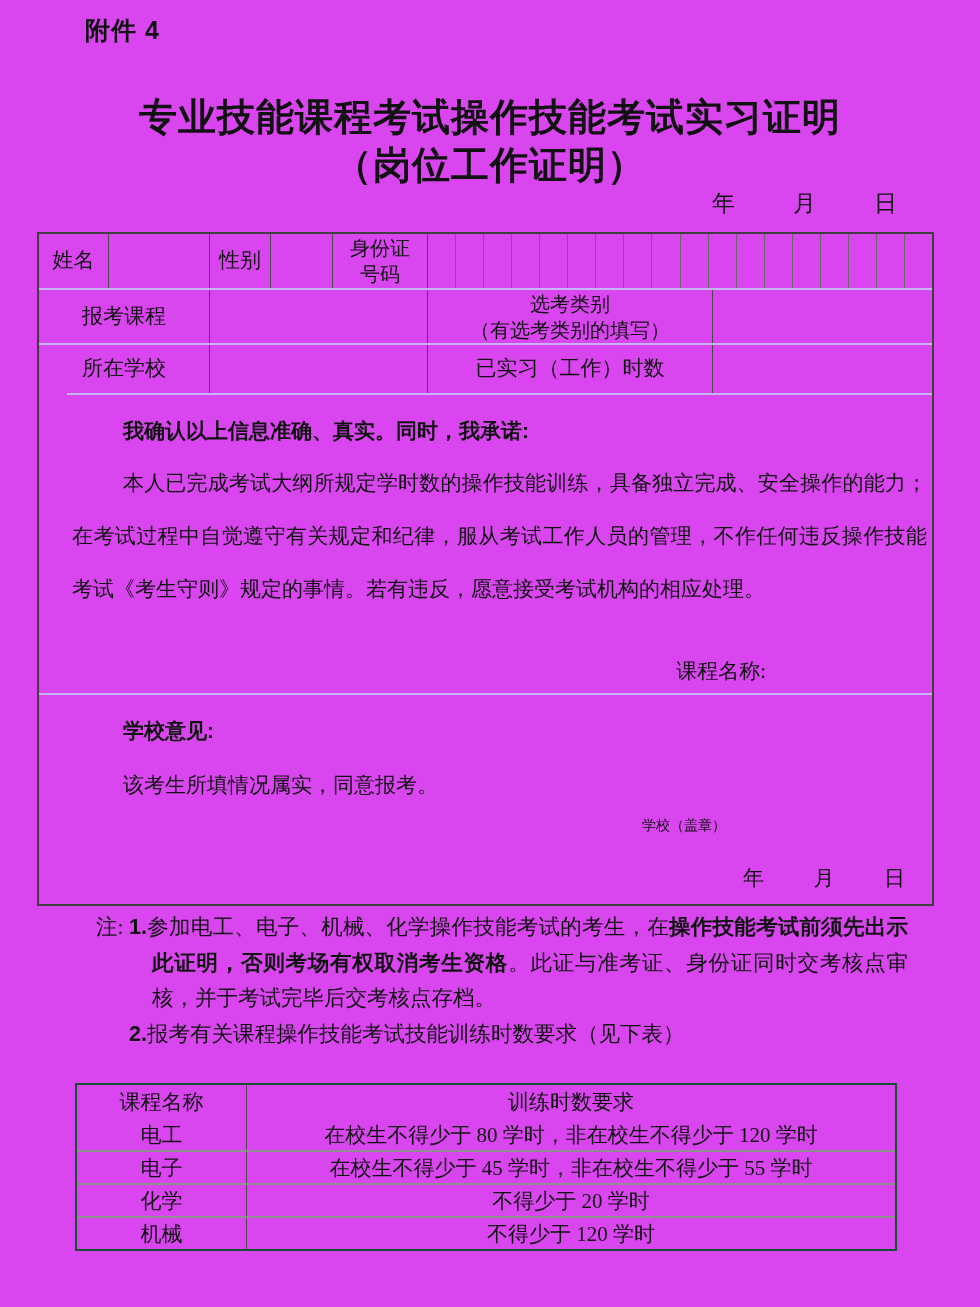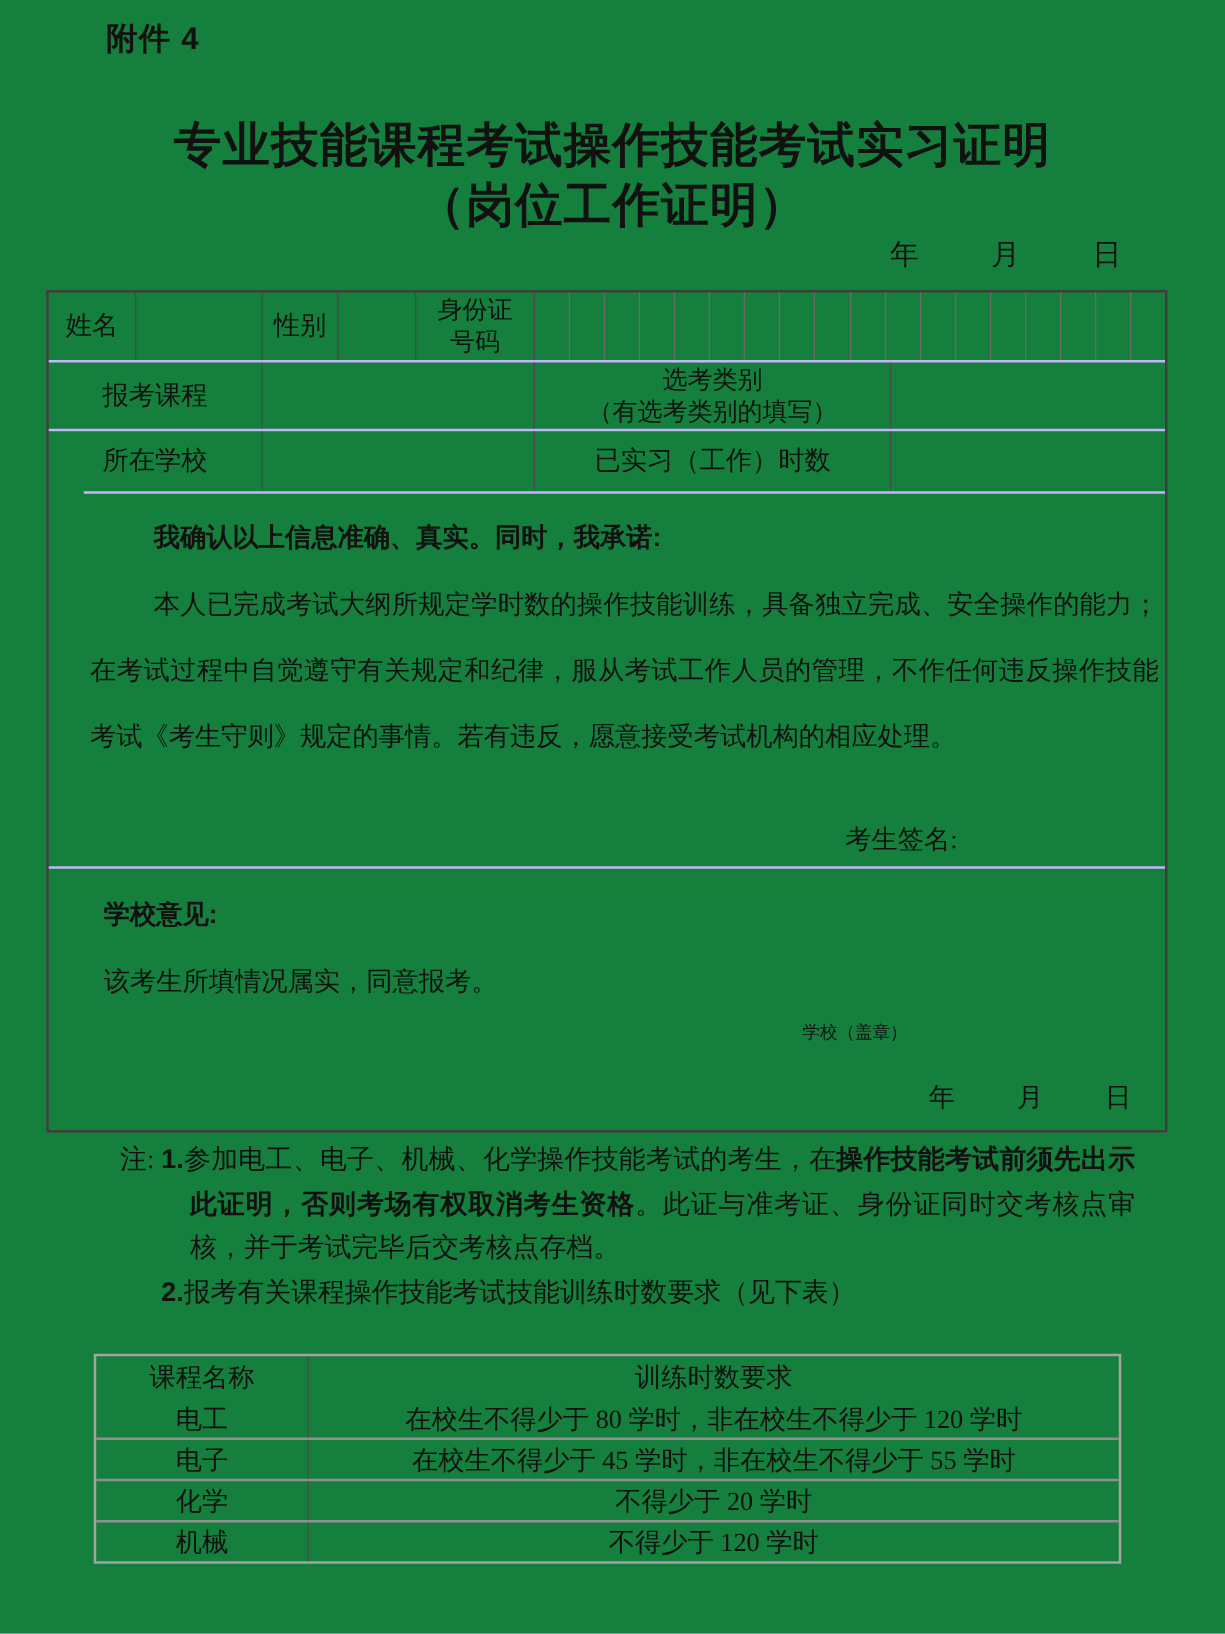--- a/index.html
+++ b/index.html
@@ -1,17 +1,17 @@
 <!DOCTYPE html>
 <html><head>
 <meta charset="utf-8">
 <style>
   html,body{margin:0;padding:0;background:#e8e8e8;}
   .sheet{
-    position:relative;width:980px;height:1307px;margin:0 auto;background:#15803d;
+    position:relative;width:980px;height:1307px;margin:0 auto;background:#d946ef;
     color:#111;font-family:"Liberation Serif","DejaVu Serif",serif;overflow:hidden;
   }
   
   .attachment{
     position:absolute;left:85px;top:14px;font-size:25px;font-weight:600;
     font-family:"Liberation Sans","DejaVu Sans",sans-serif;letter-spacing:1px;
   }
   .title{
     position:absolute;left:0;top:93px;width:100%;text-align:center;
     font-family:"Liberation Sans","DejaVu Sans",sans-serif;font-weight:800;
@@ -43,41 +43,41 @@
   .w-c1{width:170px;} .w-c2{width:218px;} .w-c3{width:285px;font-size:20px;} .w-c4{flex:1;}
   
   .decl-cell{position:relative;display:block;text-align:left;padding:10px 5px 0 5px;box-sizing:border-box;}
   .decl-head{
     margin:0;font-family:"Liberation Sans","DejaVu Sans",sans-serif;font-weight:700;
     font-size:21px;line-height:52px;text-indent:51px;
   }
   .decl-body{margin:0;font-size:21px;line-height:53px;text-indent:51px;text-align:justify;}
   .decl-sign{position:absolute;right:166px;bottom:8px;font-size:21px;}
   
-  .school-cell{position:relative;display:block;text-align:left;padding:14px 0 0 44px;box-sizing:border-box;}
+  .school-cell{position:relative;display:block;text-align:left;padding:14px 0 0 84px;box-sizing:border-box;}
   .school-head{
     margin:8px 0 0;font-family:"Liberation Sans","DejaVu Sans",sans-serif;
     font-weight:700;font-size:21px;
   }
   .school-body{margin:26px 0 0;font-size:21px;}
   .school-stamp{position:absolute;left:603px;top:122px;font-size:14px;}
   .school-date{
     position:absolute;right:27px;bottom:12px;width:162px;display:flex;
     justify-content:space-between;font-size:21px;
   }
   
   .notes{position:absolute;left:96px;top:910px;width:812px;font-size:21.5px;line-height:35.5px;display:flex;}
   .note-label{flex:none;width:33px;}
   .note-items{flex:1;}
   .note-item{text-align:justify;padding-left:23px;text-indent:-23px;}
   .note-num{font-weight:700;font-family:"Liberation Sans","DejaVu Sans",sans-serif;}
   .note-bold{font-weight:700;font-family:"Liberation Sans","DejaVu Sans",sans-serif;}
   
   .htable{
-    position:absolute;left:75px;top:1083px;width:822px;border:2px solid #a3a3a3;
+    position:absolute;left:75px;top:1083px;width:822px;border:2px solid #14532d;
     box-sizing:border-box;font-size:21px;
   }
   .ht-row{display:flex;height:31px;align-items:stretch;}
   .ht-row.ht-head{height:34px;}
   .ht-row + .ht-row{border-top:2px solid #8f8f8f;}
   .ht-c1{
     width:170px;flex:none;display:flex;align-items:center;justify-content:center;
     border-right:1px solid #4a4a4a;box-sizing:border-box;text-align:center;
   }
   .ht-c2{flex:1;display:flex;align-items:center;justify-content:center;text-align:center;}
@@ -148,21 +148,21 @@
       <div class="m-cell w-c2"></div>
       <div class="m-cell w-c3">
         <span style="font-size:21px;">已实习（工作）时数</span>
       </div>
       <div class="m-cell w-c4"></div>
     </div>
 
     <div class="m-row r4 decl-cell">
       <p class="decl-head">我确认以上信息准确、真实。同时，我承诺:</p>
       <p class="decl-body">本人已完成考试大纲所规定学时数的操作技能训练，具备独立完成、安全操作的能力；在考试过程中自觉遵守有关规定和纪律，服从考试工作人员的管理，不作任何违反操作技能考试《考生守则》规定的事情。若有违反，愿意接受考试机构的相应处理。</p>
-      <span class="decl-sign">考生签名:</span>
+      <span class="decl-sign">课程名称:</span>
     </div>
 
     <div class="m-row r5 school-cell">
       <p class="school-head">学校意见:</p>
       <p class="school-body">该考生所填情况属实，同意报考。</p>
       <span class="school-stamp">学校（盖章）</span>
       <div class="school-date">
         <span>年</span>
         <span>月</span>
         <span>日</span>

